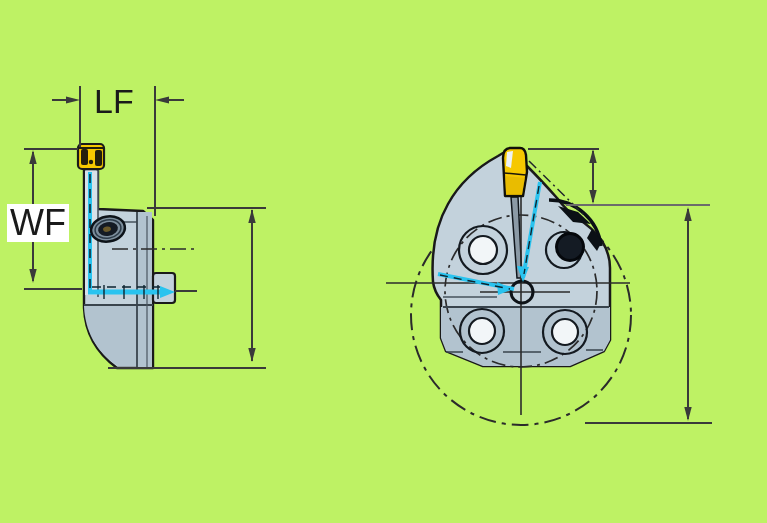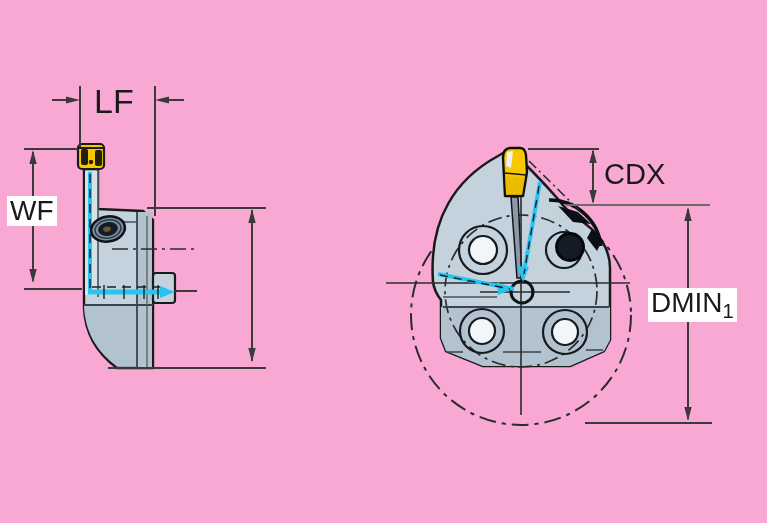--- a/index.html
+++ b/index.html
@@ -1,28 +1,28 @@
 <!DOCTYPE html>
 <html style="--label-text: #1a1a1a; --outline: #1a1a1a; --dim-line: #3a3a3a; --gray-line: #6b6b6b; --centerline: #2b2b2b; --body-fill: #c3d2dc; --body-shade: #b2c3cf; --body-light: #d6e1e8; --insert-yellow: #f6c800; --insert-dark: #231f0c; --coolant-cyan: #29c3ef; --screw-dark: #141b24; --slot-gray: #8b9aa6;"><head>
 <meta charset="utf-8">
 <style>
   html,body{margin:0;padding:0;background:#fff;}
   #stage{
-    position:relative;width:767px;height:523px;background:#f9a8d4;overflow:hidden;
+    position:relative;width:767px;height:523px;background:#bef264;overflow:hidden;
     font-family:"Liberation Sans", sans-serif;
   }
   svg{position:absolute;left:0;top:0;}
   .dim-label{
     position:absolute;color:var(--label-text,#1a1a1a);line-height:1;
     font-family:"Liberation Sans", sans-serif;white-space:nowrap;
   }
   .dim-label .sub{font-size:0.72em;vertical-align:-0.28em;}
   .bg-white{background:#ffffff;padding:1px 3px;}
   .lbl-lf  {left:94px;  top:84px;  font-size:34px;}
-  .lbl-wf  {left:7px;   top:196px; font-size:28px;}
+  .lbl-wf  {left:7px;   top:204px; font-size:36px;}
   .lbl-dcon{left:198px; top:268px; font-size:34px;}
   .lbl-cdx {left:604px; top:160px; font-size:29px;}
   .lbl-dmin{left:648px; top:288px; font-size:28px;}
 </style>
 </head>
 <body>
 
 <div id="stage">
   <svg width="767" height="523" viewBox="0 0 767 523">
 
@@ -165,15 +165,13 @@
         <path d="M585,423 H712" style="stroke:var(--dim-line)" stroke-width="2"></path>
         <path d="M688,209 V419" style="stroke:var(--dim-line)" stroke-width="2"></path>
       </g>
       <polygon points="688,207 684.3,221 691.7,221" style="fill:var(--dim-line)"></polygon>
       <polygon points="688,421 684.3,407 691.7,407" style="fill:var(--dim-line)"></polygon>
     </g>
   </svg>
 
   <div class="dim-label lbl-lf">LF</div>
   <div class="dim-label lbl-wf bg-white">WF</div>
-  <div class="dim-label lbl-cdx">CDX</div>
-  <div class="dim-label lbl-dmin bg-white"><span>DMIN</span><span class="sub">1</span></div>
 </div>
 
 </body></html>

